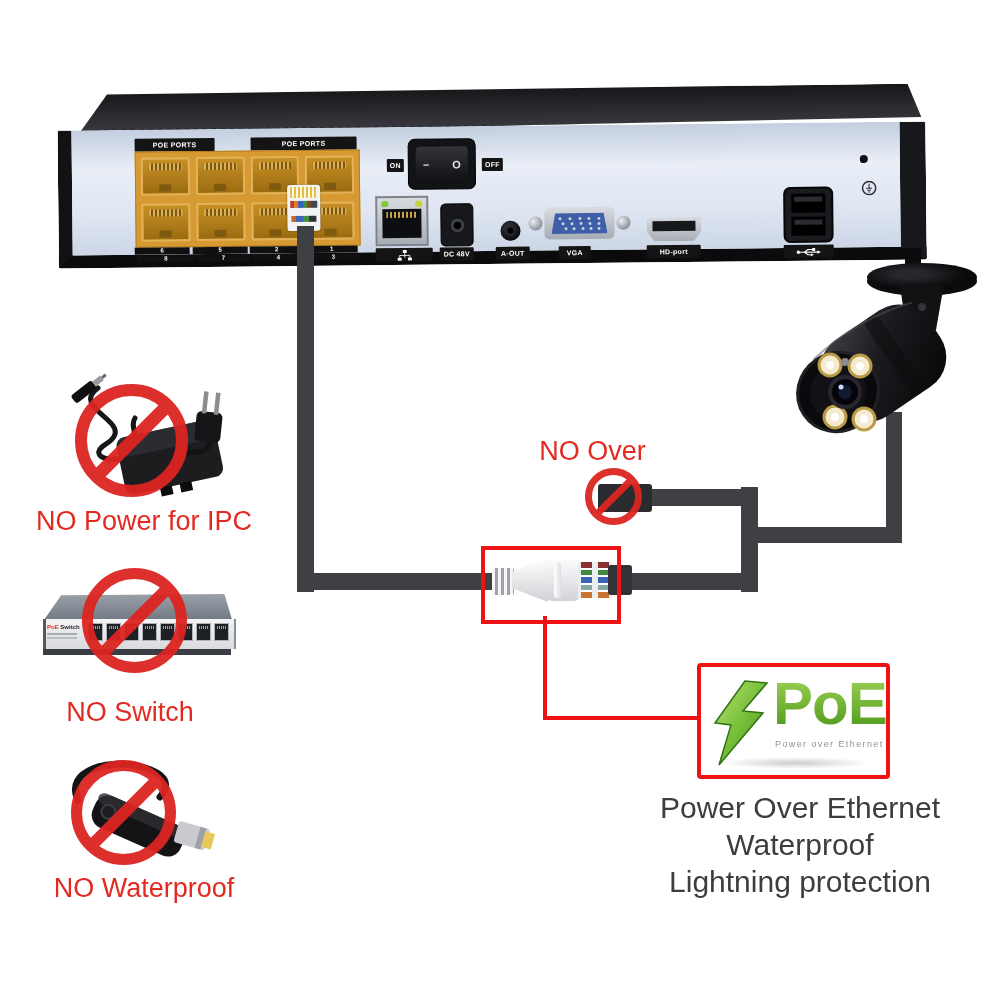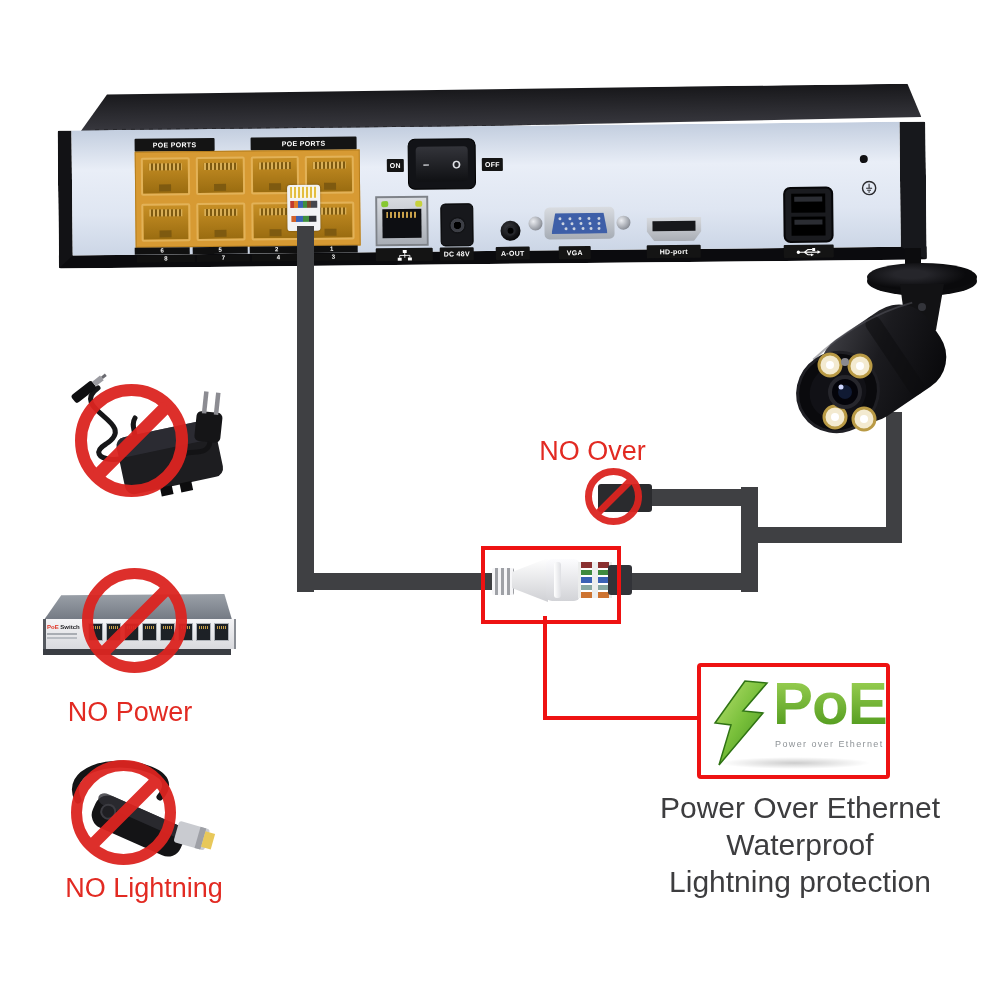--- a/index.html
+++ b/index.html
@@ -346,20 +346,21 @@
       <rect x="4" y="27" width="12" height="9" fill="#0c0c0e"></rect>
     </g>
     <g transform="translate(168,50) rotate(6)">
       <rect x="-13" y="0" width="26" height="30" rx="5" fill="#151517"></rect>
       <rect x="-8" y="-20" width="4.5" height="22" fill="#8c8c92"></rect>
       <rect x="4" y="-20" width="4.5" height="22" fill="#8c8c92"></rect>
     </g>
     <path d="M168,80 C166,94 150,88 142,92" stroke="#131315" stroke-width="5" fill="none"></path>
   </svg>
   <div class="nosign" style="left:75px;top:384px;width:113px;height:113px;border-width:12px;--bw:13px;"></div>
+  <div class="red-text" style="left:10px;top:506px;width:268px;">NO Power for IPC</div>
 
   <div class="sw">
     <div class="sw-top"></div>
     <div class="sw-front"></div>
     <div class="sw-bottom"></div>
     <div class="sw-brand">
       <span class="b1">PoE</span>
       <span class="b2">Switch</span>
     </div>
     <div class="sw-lines"></div>
@@ -368,37 +369,37 @@
         <div class="sw-port"></div>
         <div class="sw-port"></div>
       <div class="sw-port"></div>
         <div class="sw-port"></div>
         <div class="sw-port"></div>
       <div class="sw-port"></div>
         <div class="sw-port"></div>
     </div>
   </div>
   <div class="nosign" style="left:82px;top:568px;width:105px;height:105px;border-width:11px;--bw:12px;"></div>
-  <div class="red-text" style="left:20px;top:697px;width:220px;">NO Power</div>
+  <div class="red-text" style="left:20px;top:697px;width:220px;">NO Switch</div>
 
   <svg class="abs" style="left:48px;top:752px;" width="170" height="120" viewBox="0 0 170 120">
     <path d="M30,48 C16,18 62,6 94,15 C120,22 122,34 112,45" stroke="#141416" stroke-width="7" fill="none" stroke-linecap="round"></path>
     <g transform="translate(90,74) rotate(24)">
       <rect x="-48" y="-17" width="96" height="34" rx="14" fill="#141416"></rect>
       <rect x="-48" y="-17" width="96" height="12" rx="8" fill="#2e2e34" opacity="0.8"></rect>
       <circle cx="-33" cy="-1" r="7" fill="#1f1f23" stroke="#3c3c42" stroke-width="2"></circle>
     </g>
     <g transform="translate(138,82) rotate(16)">
       <rect x="-10" y="-11" width="32" height="22" rx="3" fill="#c9cbd0"></rect>
       <rect x="12" y="-11" width="6" height="22" fill="#9ea0a6"></rect>
       <rect x="18" y="-8" width="10" height="16" fill="#e8c85a"></rect>
     </g>
   </svg>
   <div class="nosign" style="left:71px;top:760px;width:105px;height:105px;border-width:11px;--bw:12px;"></div>
-  <div class="red-text" style="left:14px;top:873px;width:260px;">NO Lightning</div>
+  <div class="red-text" style="left:14px;top:873px;width:260px;">NO Waterproof</div>
 
   <div class="red-text" style="left:505px;top:436px;width:175px;">NO Over</div>
   <div class="nosign" style="left:585px;top:468px;width:57px;height:57px;border-width:7px;--bw:7px;"></div>
 
   <div class="wconn">
     <div class="wc-rings"></div>
     <div class="wc-cone"></div>
     <div class="wc-barrel"></div>
     <div class="wc-stripes">
       <div class="wc-col"></div>

